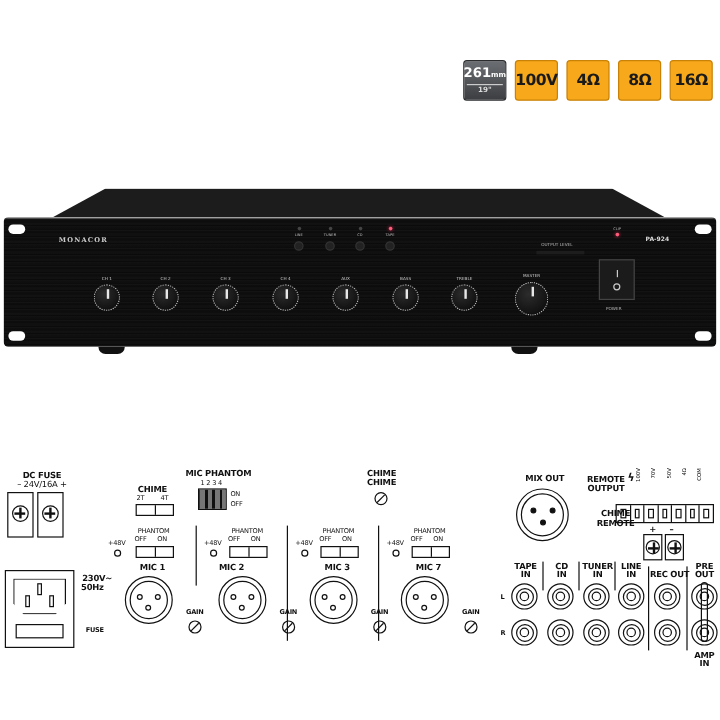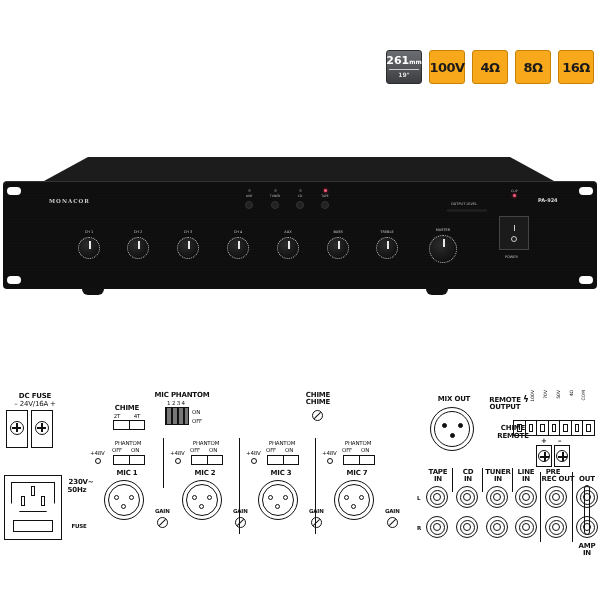--- a/index.html
+++ b/index.html
@@ -238,21 +238,21 @@
 
   <div class="lbl sm" style="left:170px;top:70px">+48V</div>
   <div class="ledc" style="left:175px;top:78px"></div>
   <div class="lbl sm" style="left:188px;top:60px;width:36px">PHANTOM</div>
   <div class="lbl sm" style="left:190px;top:67px">OFF</div>
   <div class="lbl sm" style="left:209px;top:67px">ON</div>
   <div class="switch" style="left:191px;top:75px">
       <span></span>
       <span></span>
     </div>
-  <div class="lbl" style="left:188px;top:89px;width:34px">MIC 2</div>
+  <div class="lbl" style="left:176px;top:89px;width:34px">MIC 2</div>
   <div class="xlr" style="left:182px;top:100px">
     <div class="p" style="left:9px;top:14px"></div>
       <div class="p" style="left:24px;top:14px"></div>
       <div class="p" style="left:16px;top:23px"></div>
   </div>
   <div class="lbl sm" style="left:233px;top:128px;font-weight:bold">GAIN</div>
   <div class="gainpot" style="left:235px;top:137px"></div>
   <div class="vline" style="left:239px;top:58px;height:96px"></div>
 
   <div class="lbl sm" style="left:246px;top:70px">+48V</div>
@@ -352,20 +352,20 @@
   <div class="lbl" style="left:513px;top:95px;width:26px">IN</div>
   <div class="rca" style="left:515px;top:106px"></div>
   <div class="rca" style="left:515px;top:136px"></div>
   <div class="vline" style="left:540px;top:92px;height:70px"></div>
 
   <div class="lbl" style="left:540px;top:95px;width:36px">REC OUT</div>
   <div class="rca" style="left:545px;top:106px"></div>
   <div class="rca" style="left:545px;top:136px"></div>
   <div class="vline" style="left:572px;top:92px;height:70px"></div>
 
-  <div class="lbl" style="left:540px;top:88px;width:26px">PRE</div>
+  <div class="lbl" style="left:574px;top:88px;width:26px">PRE</div>
   <div class="lbl" style="left:574px;top:95px;width:26px">OUT</div>
   <div class="rca" style="left:576px;top:106px"></div>
   <div class="rca" style="left:576px;top:136px"></div>
   <div class="bridge"></div>
   <div class="lbl" style="left:574px;top:162px;width:26px">AMP</div>
   <div class="lbl" style="left:574px;top:169px;width:26px">IN</div>
 </div>
 
 </body></html>

